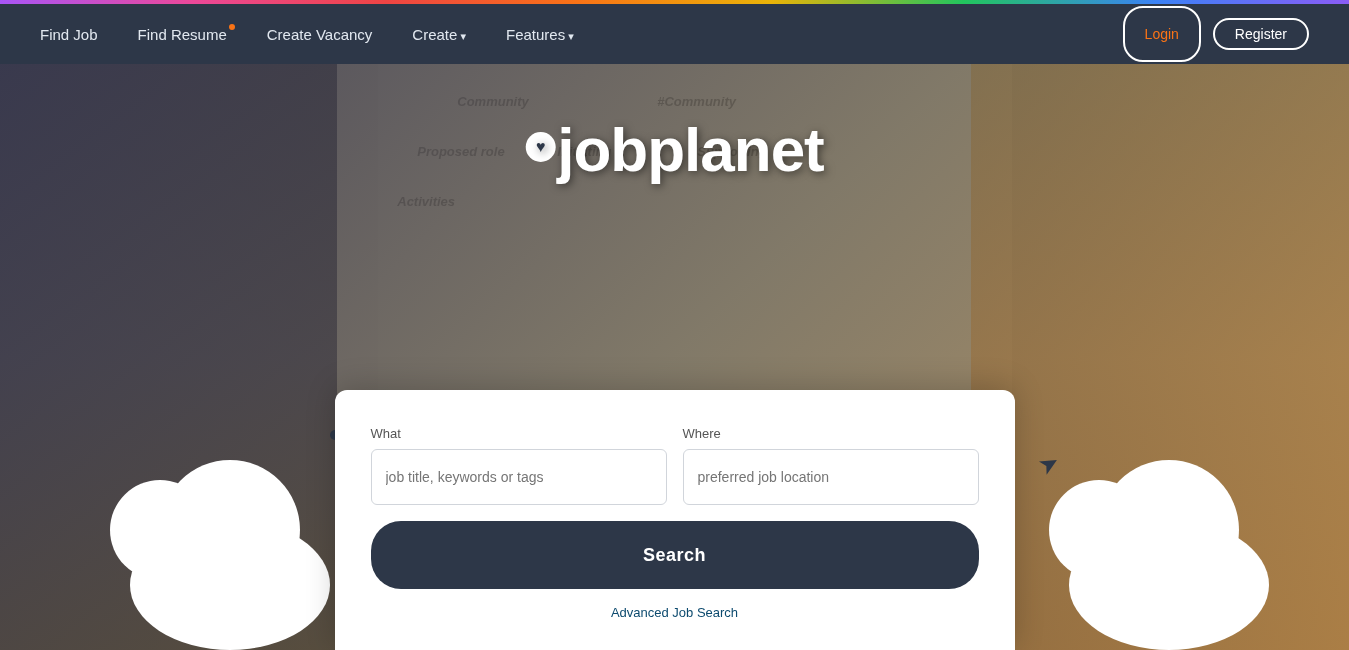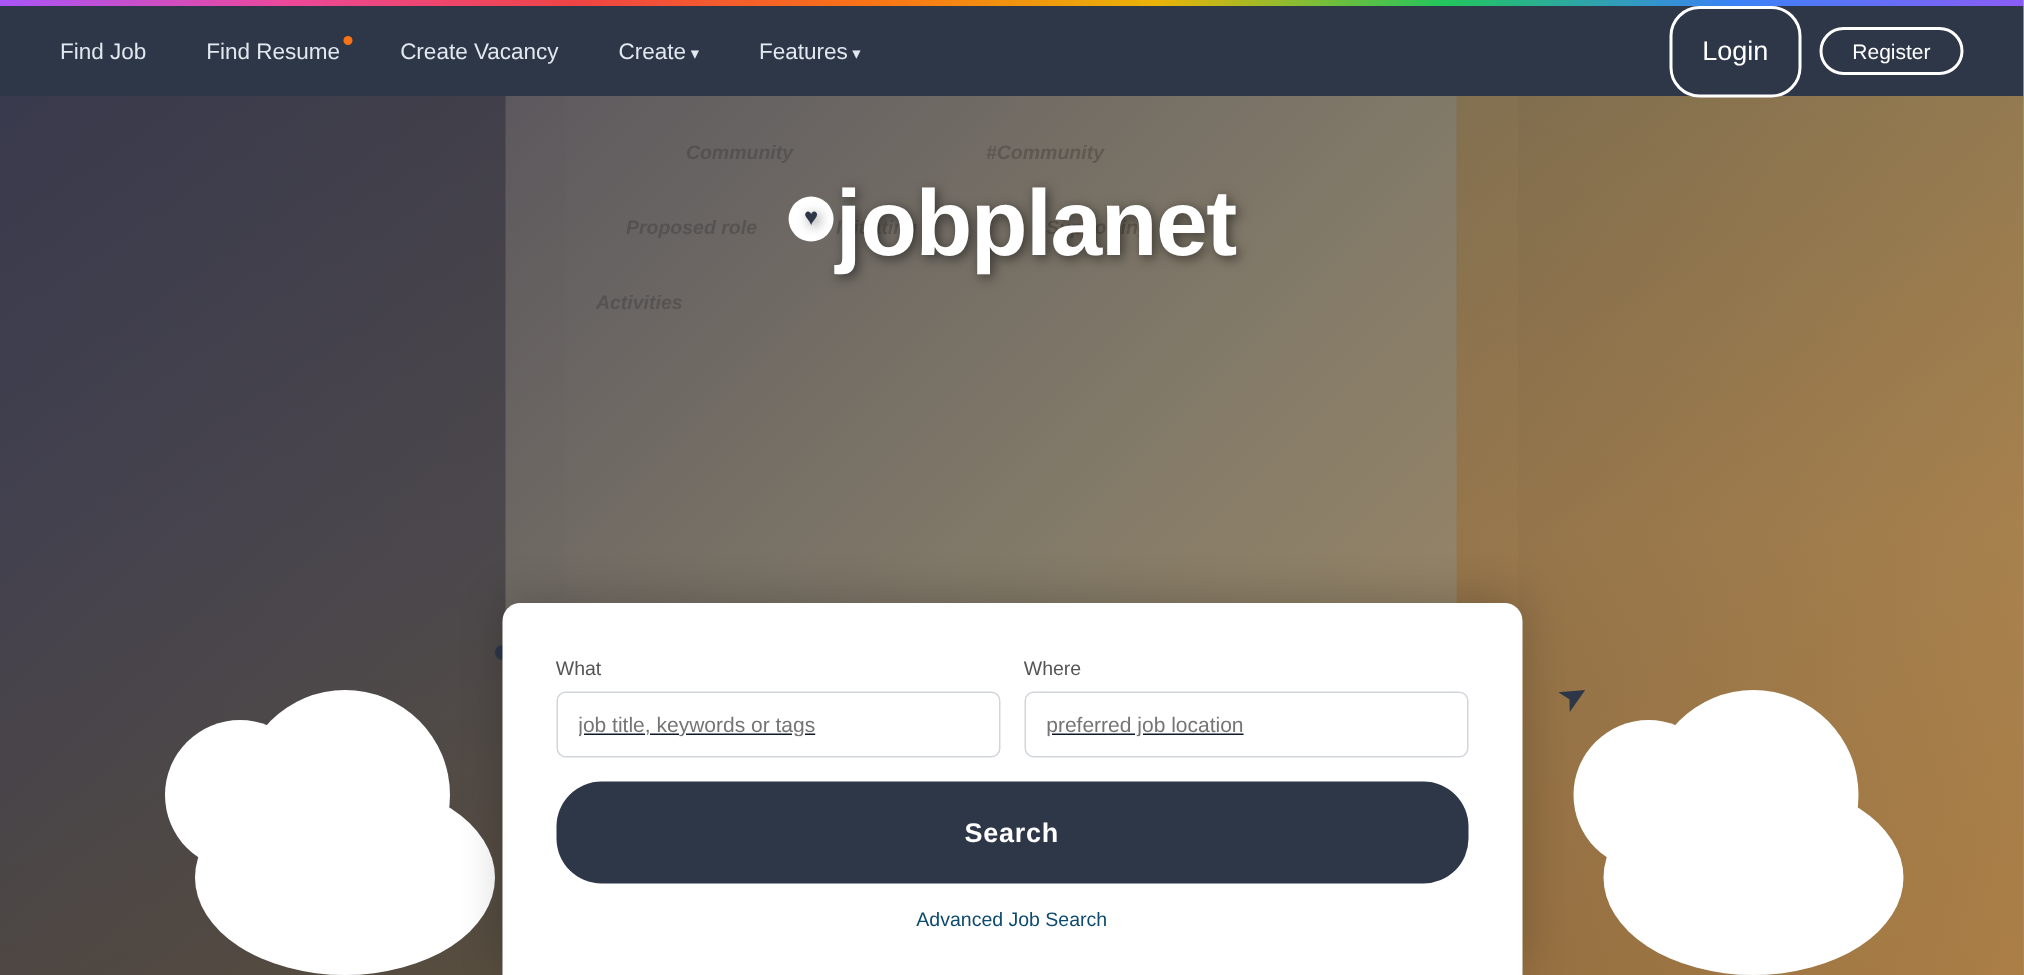--- a/index.html
+++ b/index.html
@@ -72,25 +72,25 @@
       font-size: 11px;
     }
 
     .nav-right {
       display: flex;
       align-items: center;
       gap: 12px;
     }
 
     .btn-login {
-      color: #ffffff;
+      color: #f97316;
       border: 2px solid #fff;
       border-radius: 20px;
       padding: 18px 20px;
-      font-size: 18px;
+      font-size: 14px;
       cursor: pointer;
       background: transparent;
     }
 
     .btn-register {
       color: #fff;
       border: 2px solid #fff;
       border-radius: 20px;
       padding: 6px 20px;
       font-size: 14px;
@@ -222,28 +222,27 @@
 
     .field-label {
       font-size: 13px;
       color: #555;
       margin-bottom: 8px;
       display: block;
     }
 
     .field-input {
       width: 100%;
-      height: 44px;
+      height: 56px;
       border: 1.5px solid #d1d5db;
       border-radius: 6px;
       padding: 0 14px;
       font-size: 14px;
-      color: #0f172a;
+      color: #ef4444;
       outline: none;
-      text-decoration: underline;
     }
 
     .search-btn {
       width: 100%;
       height: 68px;
       background: #2d3748;
       color: #fff;
       border: none;
       border-radius: 30px;
       font-size: 18px;

